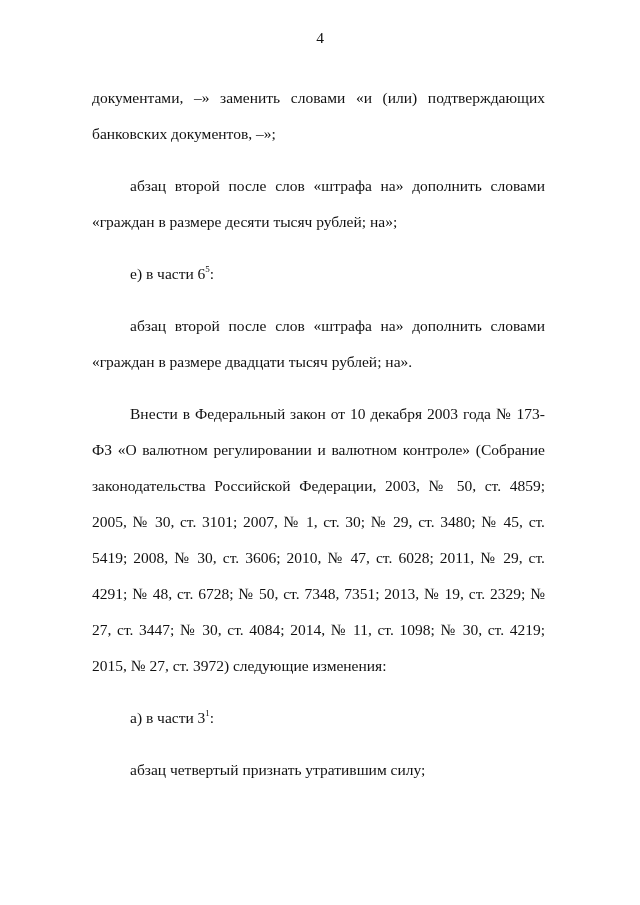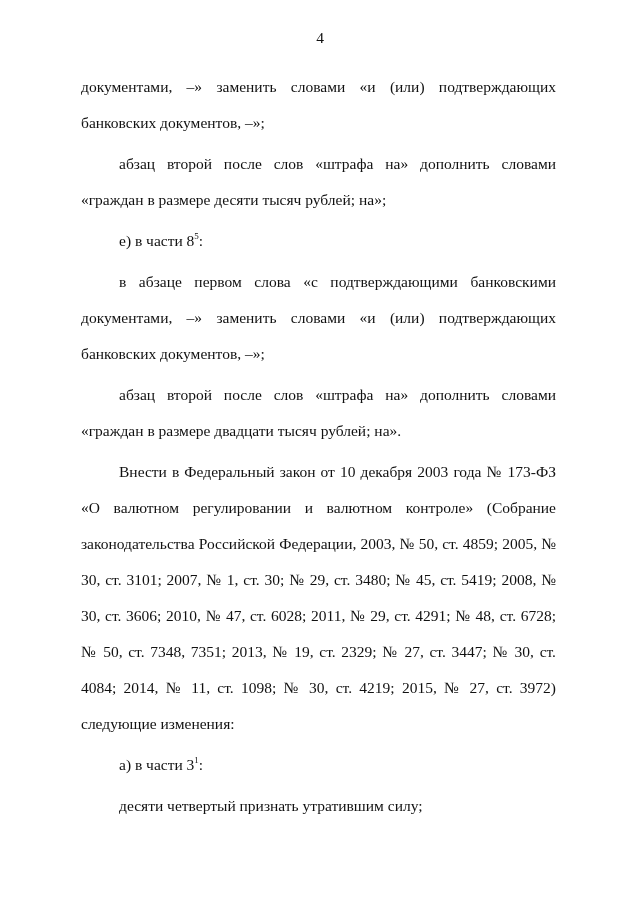--- a/index.html
+++ b/index.html
@@ -1,31 +1,30 @@
 <!DOCTYPE html>
 <html><head>
 <meta charset="utf-8">
 <style>
   html, body { margin: 0; padding: 0; background: #ffffff; }
   body { width: 640px; height: 905px; position: relative; overflow: hidden;
          font-family: "Liberation Serif", "DejaVu Serif", serif; color: #111; }
   .page-number { position: absolute; top: 29px; left: 0; width: 640px; text-align: center; font-size: 15.5px; }
   .body { position: absolute; top: 64px; left: 76px; width: 485px; font-size: 15.5px; line-height: 36px; }
-  .p { margin: 5px; text-align: justify; }
+  .p { margin: 16px; text-align: justify; }
   .indent { text-indent: 38px; font-family: Liberation Serif, serif; }
   .bold { font-weight: bold; }
   sup { font-size: 9px; line-height: 0; vertical-align: 7px; }
 </style>
 </head>
 <body>
 
 <div class="page-number">4</div>
 
 <div class="body">
   <p class="p">документами, –» заменить словами «и (или) подтверждающих банковских документов, –»;</p>
   <p class="p indent">абзац второй после слов «штрафа на» дополнить словами «граждан в размере десяти тысяч рублей; на»;</p>
-  <p class="p indent"><span>е)  в части 8</span><sup>5</sup><span>:</span></p>
-  <p class="p indent">в абзаце первом слова «с подтверждающими банковскими документами, –» заменить словами «и (или) подтверждающих банковских документов, –»;</p>
+  <p class="p indent"><span>е)  в части 6</span><sup>5</sup><span>:</span></p>
   <p class="p indent">абзац второй после слов «штрафа на» дополнить словами «граждан в размере двадцати тысяч рублей; на».</p>
   <p class="p indent">Внести в Федеральный закон от 10 декабря 2003 года № 173-ФЗ «О валютном регулировании и валютном контроле» (Собрание законодательства Российской Федерации, 2003, № 50, ст. 4859; 2005, № 30, ст. 3101; 2007, № 1, ст. 30;  № 29, ст. 3480;  № 45, ст. 5419; 2008, № 30, ст. 3606; 2010, № 47, ст. 6028; 2011, № 29, ст. 4291; № 48, ст. 6728; № 50, ст. 7348, 7351; 2013, № 19, ст. 2329; № 27, ст. 3447; № 30, ст. 4084; 2014, № 11, ст. 1098; № 30, ст. 4219; 2015, № 27, ст. 3972) следующие изменения:</p>
   <p class="p indent"><span>а) в части 3</span><sup>1</sup><span>:</span></p>
-  <p class="p indent">десяти четвертый признать утратившим силу;</p>
+  <p class="p indent">абзац четвертый признать утратившим силу;</p>
 </div>
 
 </body></html>

